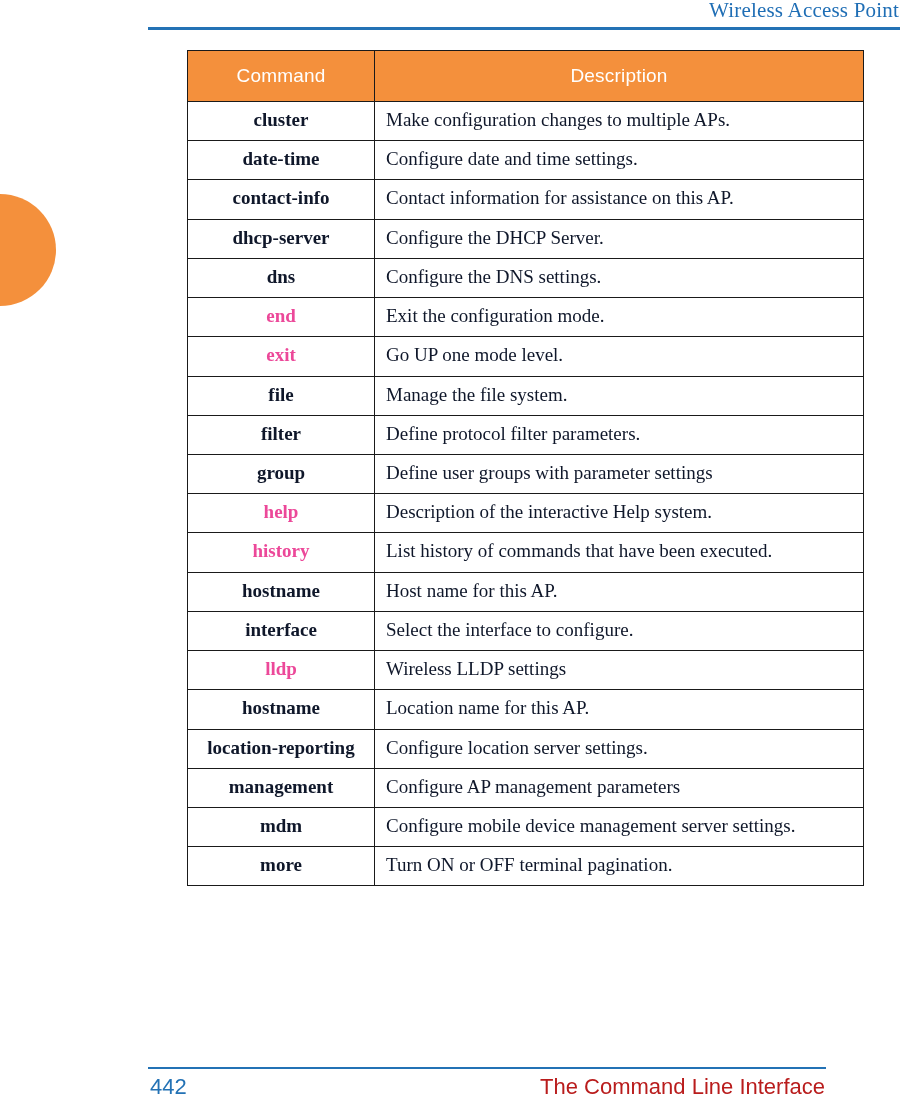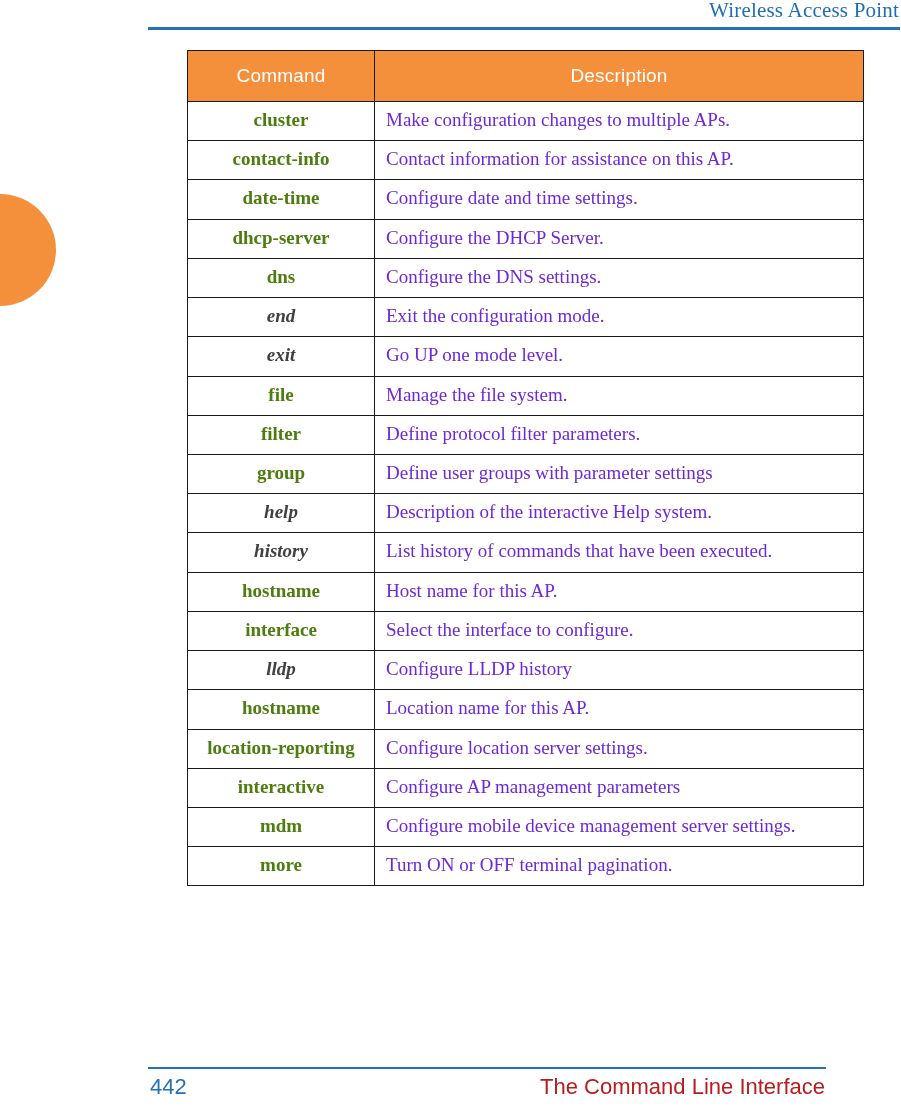--- a/index.html
+++ b/index.html
@@ -82,29 +82,29 @@
     text-align: center;
     height: 50px;
     vertical-align: middle;
     letter-spacing: .2px;
   }
 
   .cmd-table td.cmd {
     text-align: center;
     font-weight: bold;
     font-size: 19px;
-    color: #4d7c0f;
+    color: #0f172a;
     padding: 7px 6px 9px 6px;
     line-height: 1.17;
   }
-  .cmd-table td.cmd.plain { color: #404040; font-style: italic; }
+  .cmd-table td.cmd.plain { color: #ec4899; }
 
   .cmd-table td.desc {
     font-size: 19px;
-    color: #6d28d9;
+    color: #0f172a;
     padding: 7px 8px 9px 11px;
     line-height: 1.17;
   }
 
   
   .page-footer {
     position: absolute;
     left: 0;
     bottom: 0;
     width: 827px;
@@ -156,28 +156,28 @@
       <th>Command</th>
       <th>Description</th>
     </tr>
   </thead>
   <tbody id="table-body">
       <tr>
         <td class="cmd">cluster</td>
         <td class="desc">Make configuration changes to multiple APs.</td>
       </tr>
       <tr>
+        <td class="cmd">date-time</td>
+        <td class="desc">Configure date and time settings.</td>
+      </tr>
+      <tr>
         <td class="cmd">contact-info</td>
         <td class="desc">Contact information for assistance on this AP.</td>
       </tr>
       <tr>
-        <td class="cmd">date-time</td>
-        <td class="desc">Configure date and time settings.</td>
-      </tr>
-      <tr>
         <td class="cmd">dhcp-server</td>
         <td class="desc">Configure the DHCP Server.</td>
       </tr>
       <tr>
         <td class="cmd">dns</td>
         <td class="desc">Configure the DNS settings.</td>
       </tr>
       <tr>
         <td class="cmd plain">end</td>
         <td class="desc">Exit the configuration mode.</td>
@@ -209,32 +209,32 @@
       <tr>
         <td class="cmd">hostname</td>
         <td class="desc">Host name for this AP.</td>
       </tr>
       <tr>
         <td class="cmd">interface</td>
         <td class="desc">Select the interface to configure.</td>
       </tr>
       <tr>
         <td class="cmd plain">lldp</td>
-        <td class="desc">Configure LLDP history</td>
+        <td class="desc">Wireless LLDP settings</td>
       </tr>
       <tr>
         <td class="cmd">hostname</td>
         <td class="desc">Location name for this AP.</td>
       </tr>
       <tr>
         <td class="cmd">location-reporting</td>
         <td class="desc">Configure location server settings.</td>
       </tr>
       <tr>
-        <td class="cmd">interactive</td>
+        <td class="cmd">management</td>
         <td class="desc">Configure AP management parameters</td>
       </tr>
       <tr>
         <td class="cmd">mdm</td>
         <td class="desc">Configure mobile device management server settings.</td>
       </tr>
       <tr>
         <td class="cmd">more</td>
         <td class="desc">Turn ON or OFF terminal pagination.</td>
       </tr>

